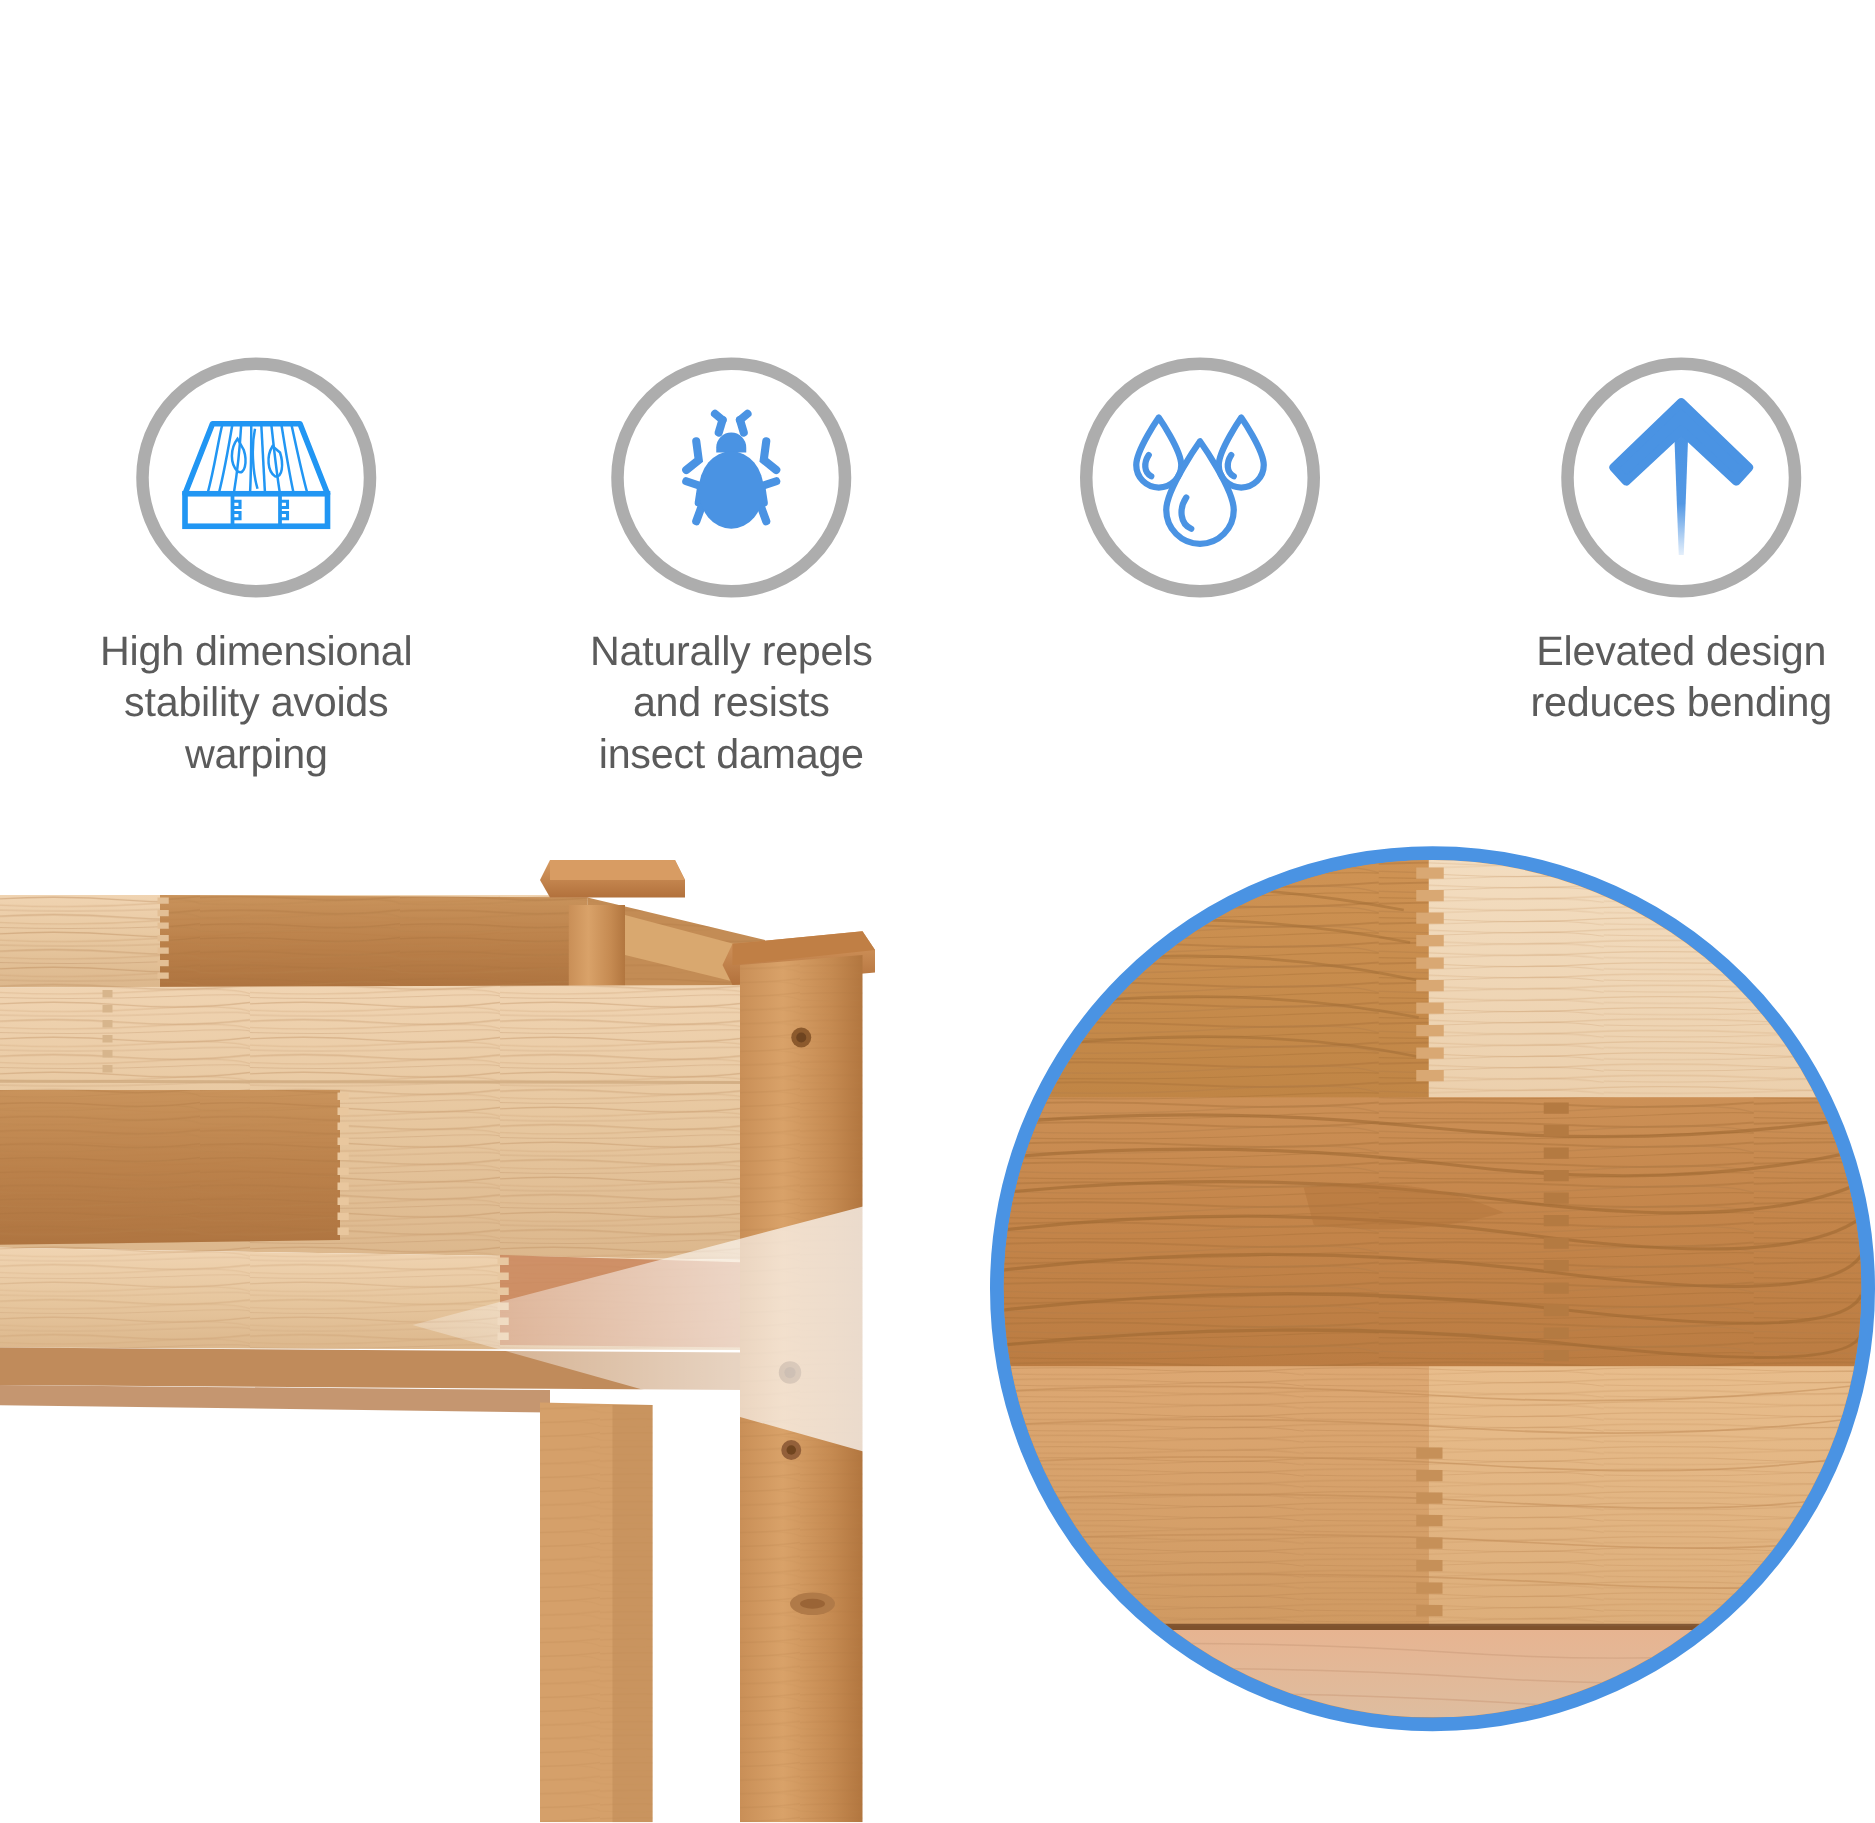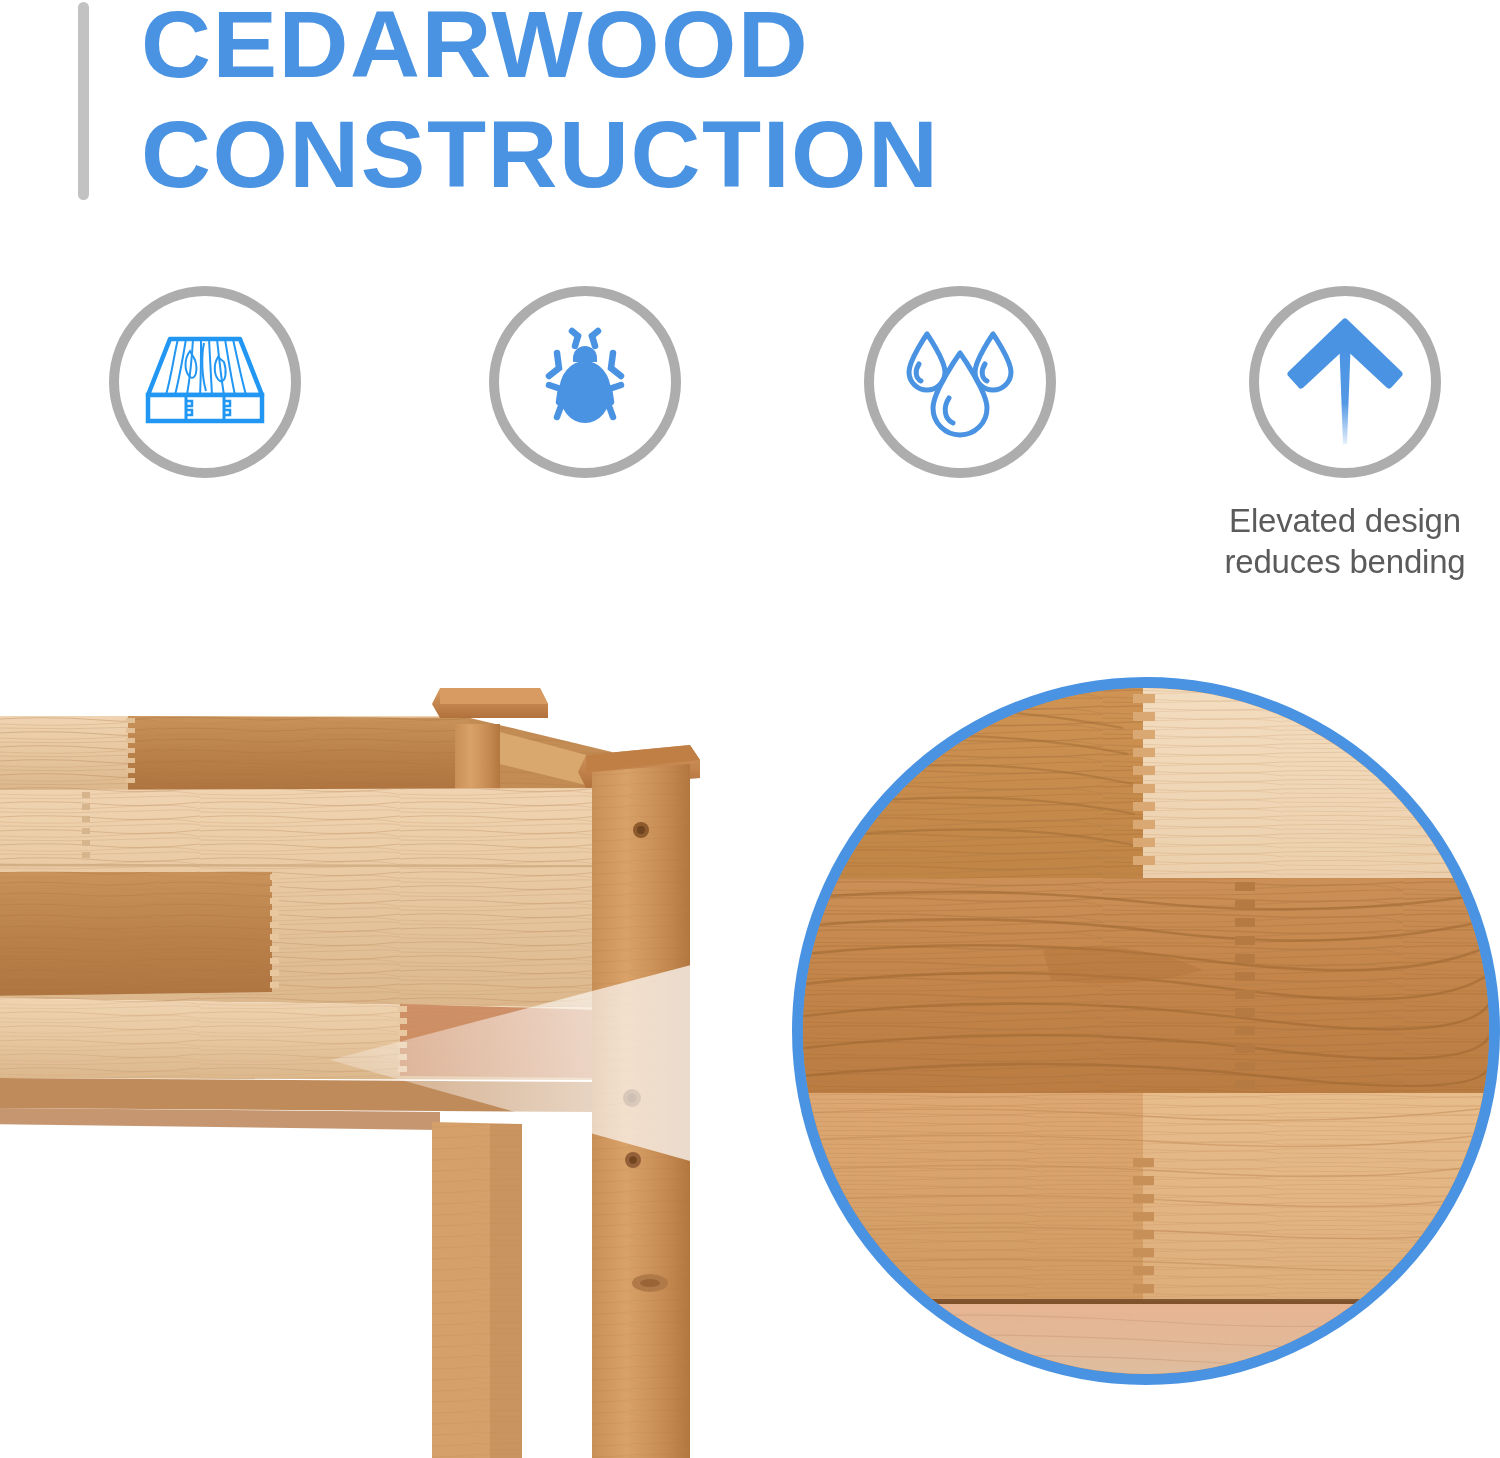--- a/index.html
+++ b/index.html
@@ -86,25 +86,20 @@
     overflow:hidden;
     background:#c98a4e;
   }
   .mag-inner{ position:absolute; inset:0; }
 </style>
 </head>
 <body>
 
 <div class="page">
 
-  <div class="heading-block">
-    <div class="heading-rule"></div>
-    <div class="heading-text">CEDARWOOD
-CONSTRUCTION</div>
-  </div>
 
   <div class="features">
 
     <div class="feature f1">
       <div class="icon-ring">
         <span>
           <svg width="130" height="110" viewBox="0 0 130 110">
             <defs>
               <clipPath id="topclip">
                 <path d="M30 12 L100 12 L122 68 L8 68 Z"></path>
@@ -129,20 +124,23 @@
             <rect x="8" y="68" width="114" height="26" fill="#ffffff" stroke="#2196f3" stroke-width="4.5"></rect>
             <path d="M46 68 L46 94" stroke="#2196f3" stroke-width="3" fill="none"></path>
             <path d="M84 68 L84 94" stroke="#2196f3" stroke-width="3" fill="none"></path>
             <path d="M46 74 l6 0 l0 5 l-6 0" stroke="#2196f3" stroke-width="2.5" fill="none"></path>
             <path d="M46 83 l6 0 l0 5 l-6 0" stroke="#2196f3" stroke-width="2.5" fill="none"></path>
             <path d="M84 74 l6 0 l0 5 l-6 0" stroke="#2196f3" stroke-width="2.5" fill="none"></path>
             <path d="M84 83 l6 0 l0 5 l-6 0" stroke="#2196f3" stroke-width="2.5" fill="none"></path>
           </svg>
         </span>
       </div>
+      <div class="feature-caption">High dimensional
+stability avoids
+warping</div>
     </div>
 
     <div class="feature f2">
       <div class="icon-ring">
         <span>
           <svg width="124" height="124" viewBox="0 0 124 124">
             <g stroke="#4a93e3" stroke-width="6.5" stroke-linecap="round" fill="none">
 
               <path d="M52 26 L55 16"></path>
                 <path d="M55 16 L49 11"></path>
@@ -159,20 +157,23 @@
               <path d="M86 69 L88 82"></path>
               <path d="M90 97 L86 86"></path>
             </g>
 
             <path d="M50 38 a12 12 0 0 1 24 0 l0 4 l-24 0 Z" fill="#4a93e3"></path>
 
             <ellipse cx="62" cy="72" rx="26" ry="31" fill="#4a93e3"></ellipse>
           </svg>
         </span>
       </div>
+      <div class="feature-caption">Naturally repels
+and resists
+insect damage</div>
     </div>
 
     <div class="feature f3">
       <div class="icon-ring">
         <span>
           <svg width="130" height="124" viewBox="0 0 130 124">
             <g stroke="#4a93e3" stroke-width="5" fill="none" stroke-linejoin="round" stroke-linecap="round">
 
               <path d="M32 14 C32 14 14 40 14 52 a18 18 0 0 0 36 0 C50 40 32 14 32 14 Z"></path>
               <path d="M24 44 C20 50 20 58 26 61"></path>

